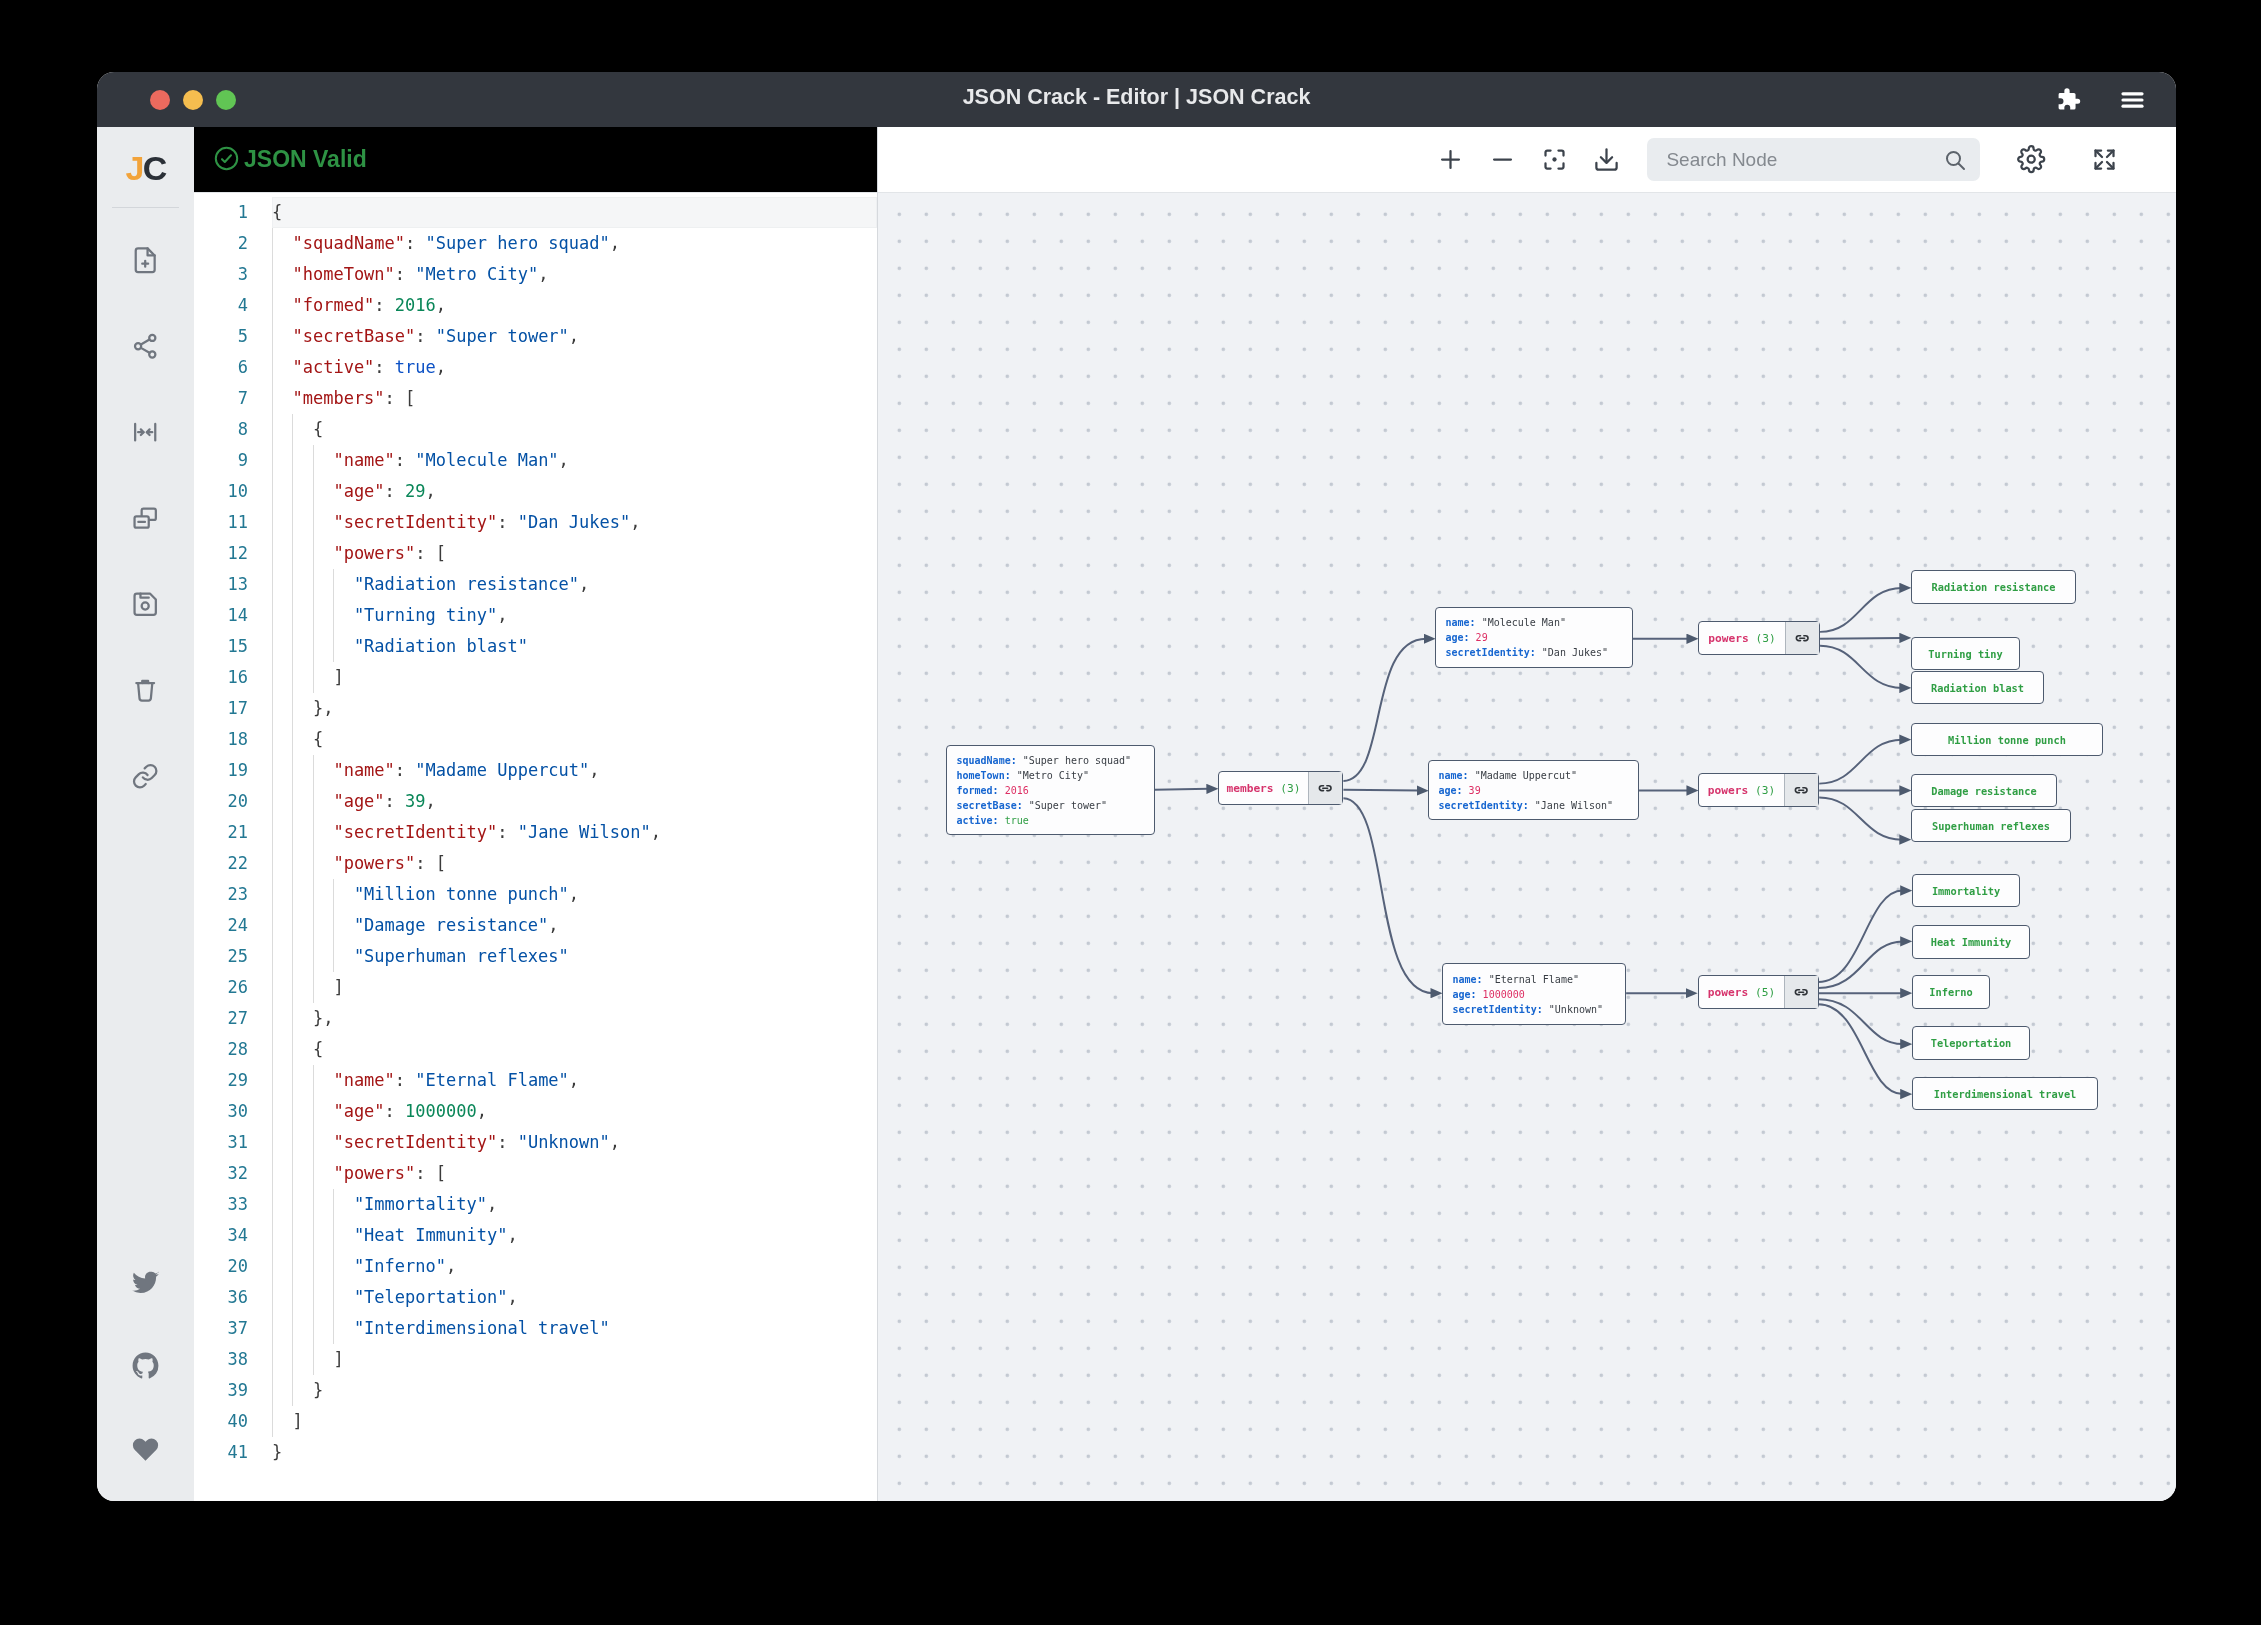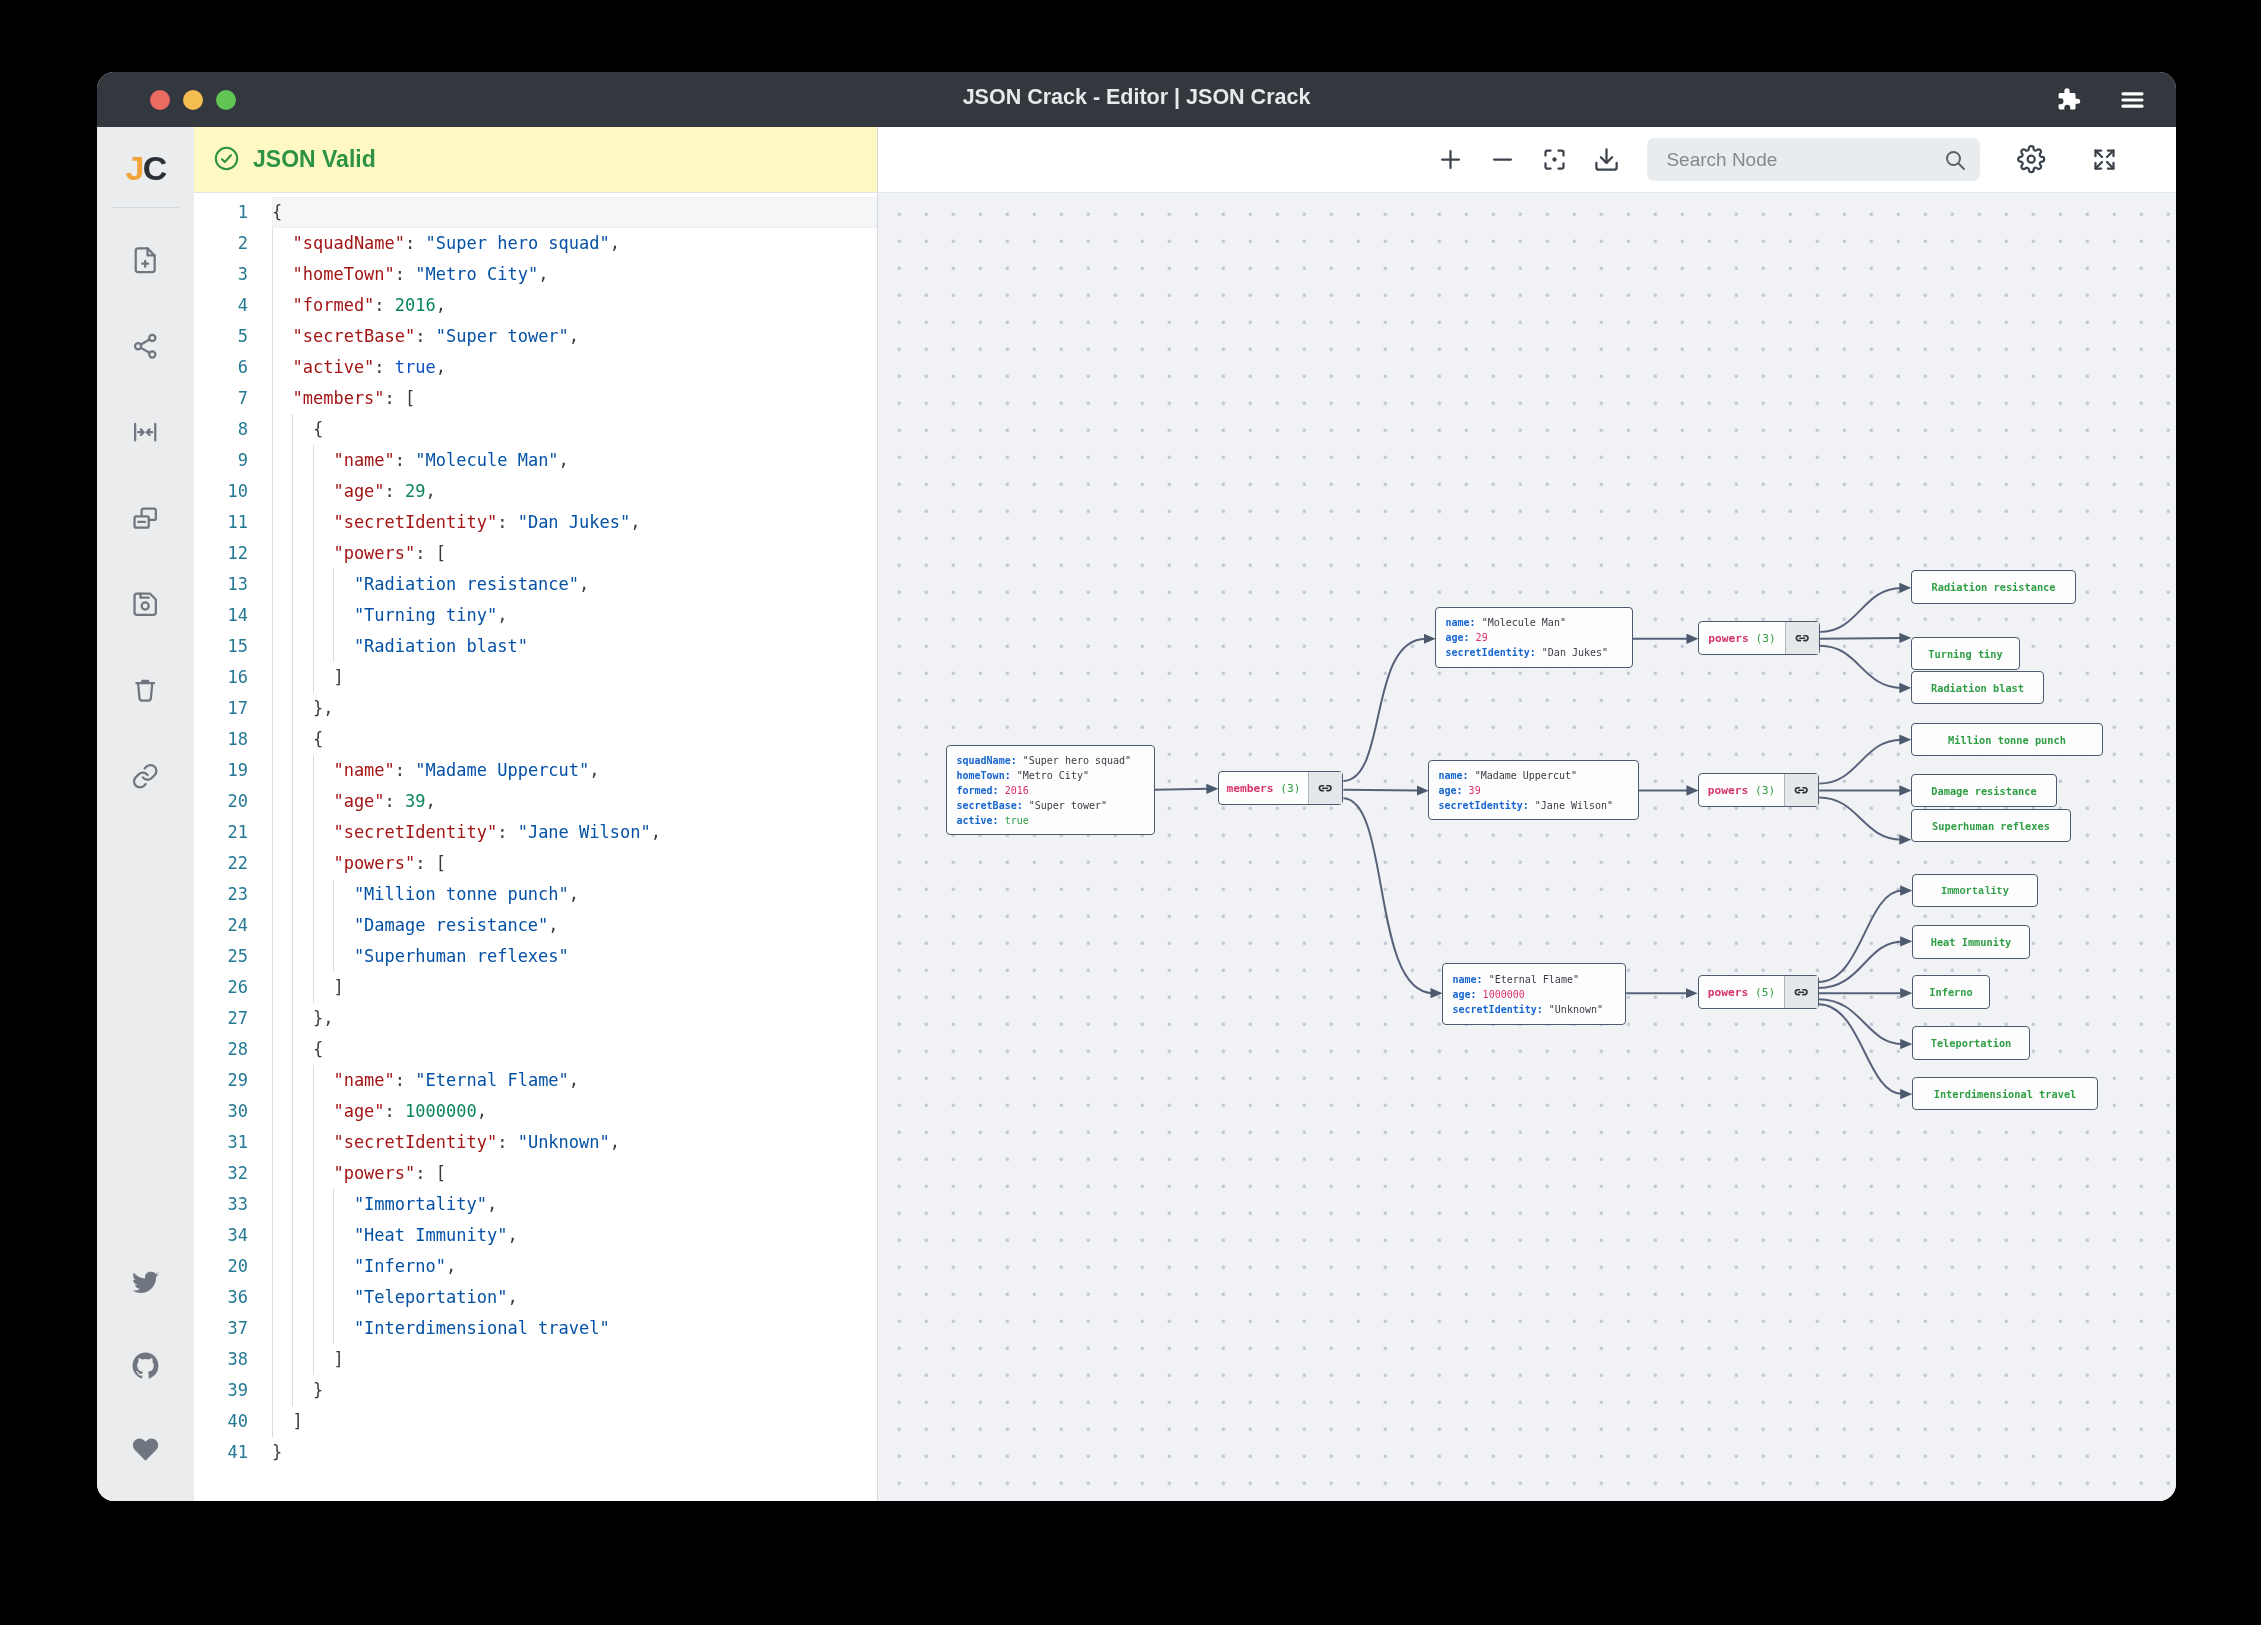--- a/index.html
+++ b/index.html
@@ -26,22 +26,22 @@
   .sidebar { width:97px; background:#eaecee; display:flex; flex-direction:column; align-items:center; flex:0 0 auto; }
   .logo { margin-top:22.4px; font-size:34px; font-weight:800; letter-spacing:-1.7px; }
   .logo .j { color:#f2a33a; } .logo .c { color:#2b3037; }
   .side-divider { width:67px; height:0.9px; background:#d3d6da; margin-top:19px; }
   .side-icons { display:flex; flex-direction:column; align-items:center; gap:55px; margin-top:36px; }
   .side-bottom { margin-top:auto; display:flex; flex-direction:column; align-items:center; gap:53px; padding-bottom:36px; }
   .sicon { width:31px; height:31px; display:flex; align-items:center; justify-content:center; cursor:pointer; }
 
   
   .editor-pane { width:683px; flex:0 0 auto; display:flex; flex-direction:column; background:#fff; }
-  .editor-strip { height:66px; background:#fef9c3; border-bottom:0.9px solid #e2e5e8;
-    display:flex; align-items:center; padding-left:19px; gap:13px; flex:0 0 auto; }
+  .editor-strip { height:66px; background:#000000; border-bottom:0.9px solid #e2e5e8;
+    display:flex; align-items:center; padding-left:19px; gap:4px; flex:0 0 auto; }
   .valid-text { color:#2e9244; font-size:23px; font-weight:600; }
   .editor-body { flex:1; background:#fff; overflow:hidden; padding-top:4.3px;
     font-family:"DejaVu Sans Mono", monospace; font-size:17px; }
   .cline { display:flex; height:31px; line-height:31px; white-space:pre; }
   .cline .ln { width:78px; flex:0 0 auto; text-align:right; padding-right:24px; color:#237893; }
   .cline .ctext { flex:1; display:flex; }
   .cline.active .ctext { background:#f5f6f7; box-shadow:inset 0 0 0 0.9px #eef0f1; }
   .indent { display:inline-block; width:2ch; flex:0 0 auto; }
   .indent.guide { box-shadow:inset 0.9px 0 0 #d8d8d8; }
   .tok-k { color:#a31515; } .tok-s { color:#0451a5; } .tok-n { color:#098658; }
@@ -390,21 +390,21 @@
                 <line x1="8.5" y1="12" x2="15.5" y2="12"></line>
               </svg>
             </div>
           </div>
           <div class="node leaf" style="left: 1033px; top: 377px; width: 165px; height: 34px;"><span>Radiation resistance</span></div>
           <div class="node leaf" style="left: 1033px; top: 428px; width: 109px; height: 33px; margin-top: 16px;"><span>Turning tiny</span></div>
           <div class="node leaf" style="left: 1033px; top: 478px; width: 133px; height: 33px;"><span>Radiation blast</span></div>
           <div class="node leaf" style="left: 1033px; top: 530px; width: 192px; height: 33px;"><span>Million tonne punch</span></div>
           <div class="node leaf" style="left: 1033px; top: 581px; width: 146px; height: 33px;"><span>Damage resistance</span></div>
           <div class="node leaf" style="left: 1033px; top: 616px; width: 160px; height: 33px;"><span>Superhuman reflexes</span></div>
-          <div class="node leaf" style="left: 1034px; top: 681px; width: 126px; height: 33px; font-family: Liberation Mono, monospace;"><span>Immortality</span></div>
+          <div class="node leaf" style="left: 1034px; top: 681px; width: 108px; height: 33px;"><span>Immortality</span></div>
           <div class="node leaf" style="left: 1034px; top: 732px; width: 118px; height: 34px;"><span>Heat Immunity</span></div>
           <div class="node leaf" style="left: 1034px; top: 782px; width: 78px; height: 34px;"><span>Inferno</span></div>
           <div class="node leaf" style="left: 1034px; top: 833px; width: 118px; height: 34px;"><span>Teleportation</span></div>
           <div class="node leaf" style="left: 1034px; top: 884px; width: 186px; height: 33px;"><span>Interdimensional travel</span></div>
         </div>
     </div>
   </div>
 </div>
 
 

